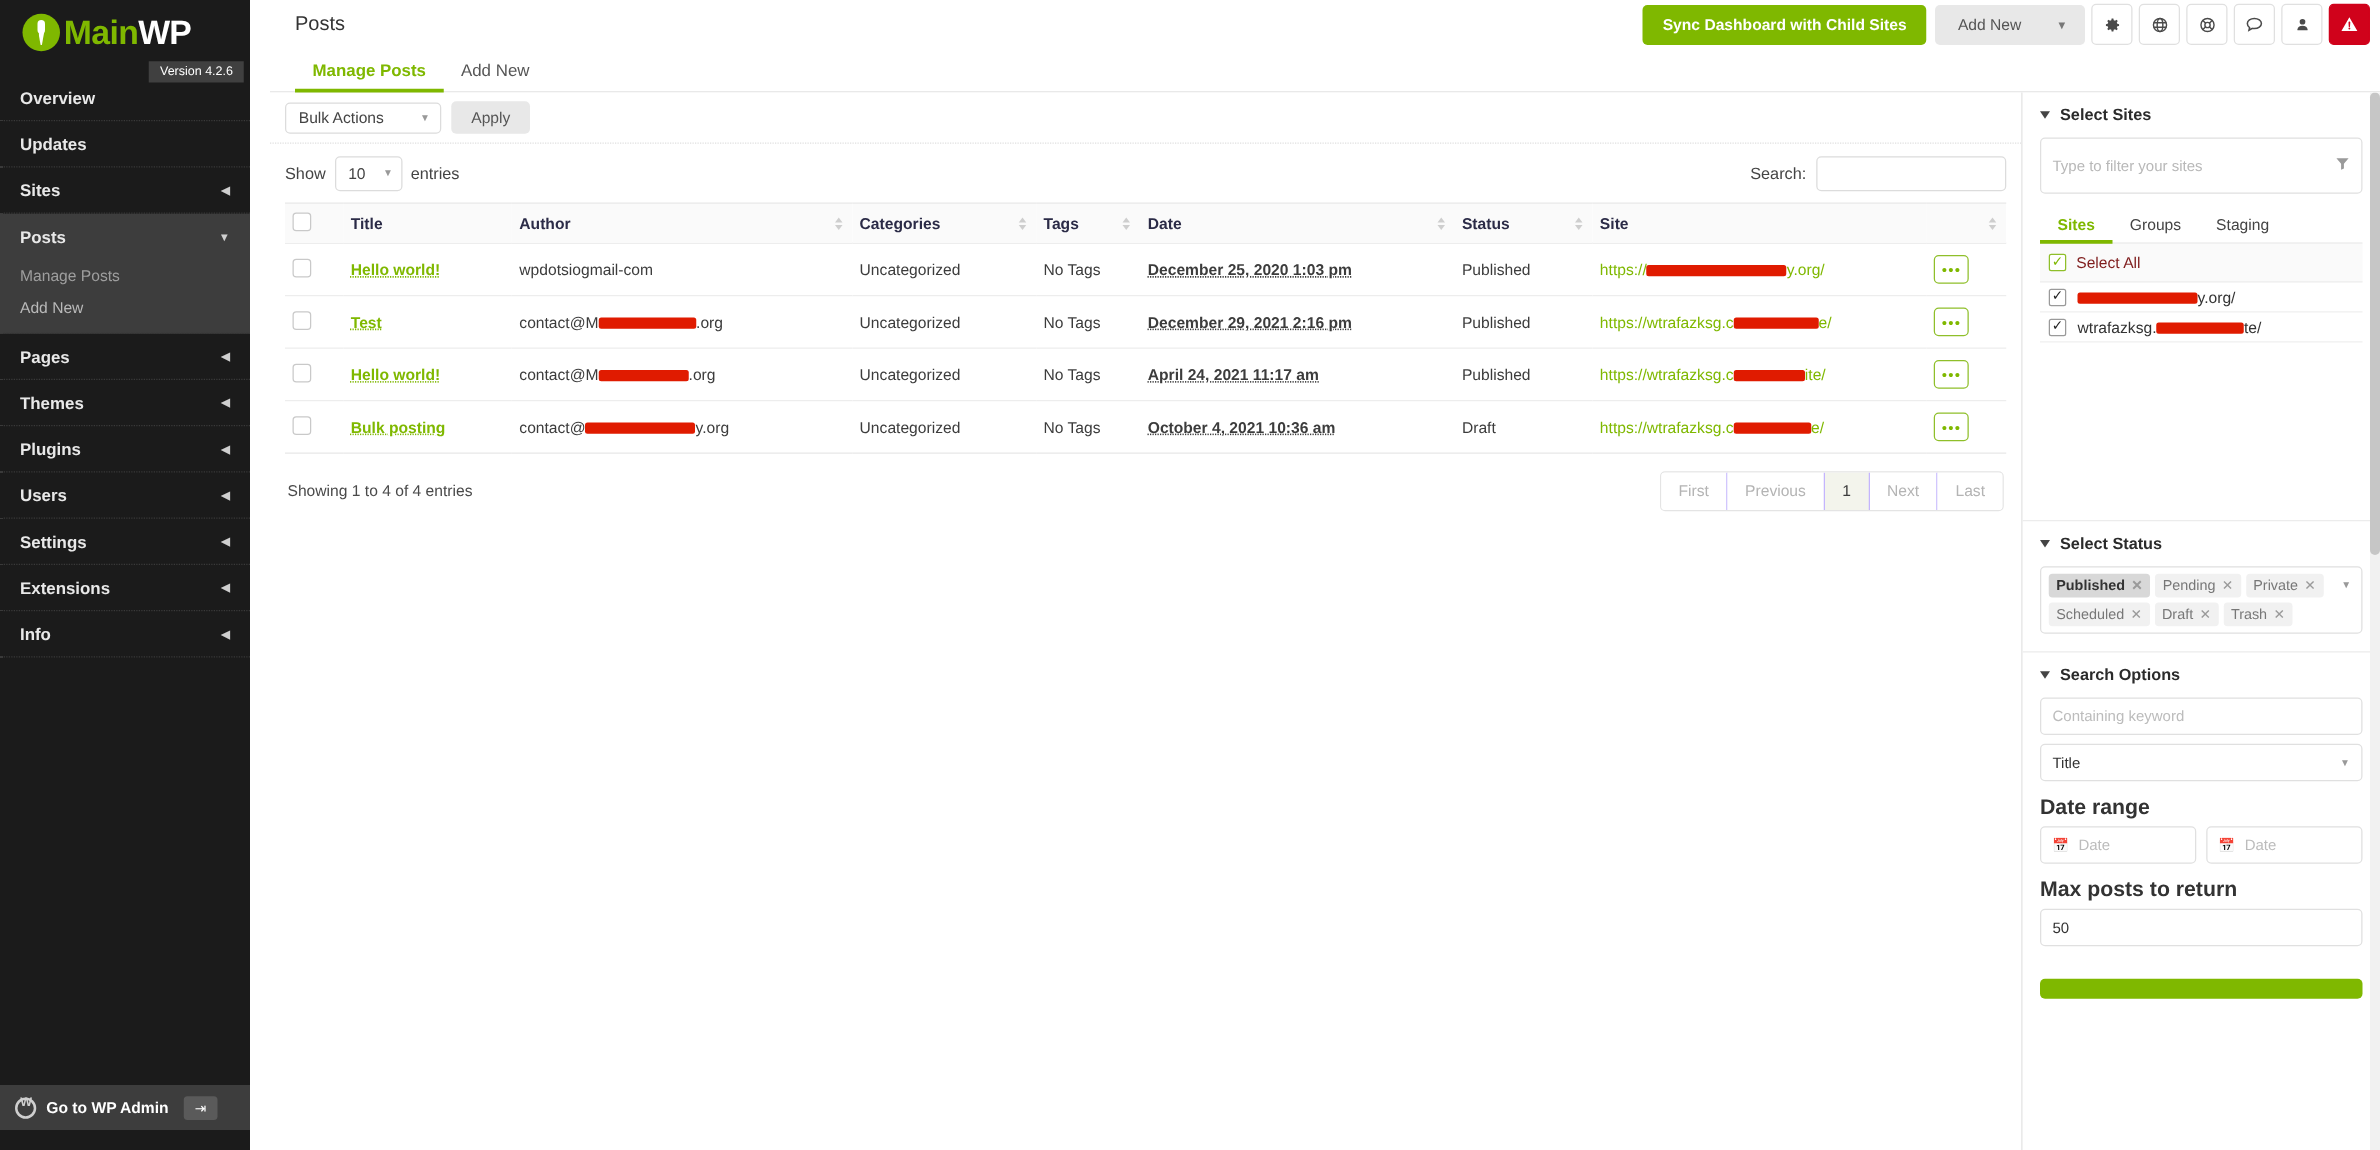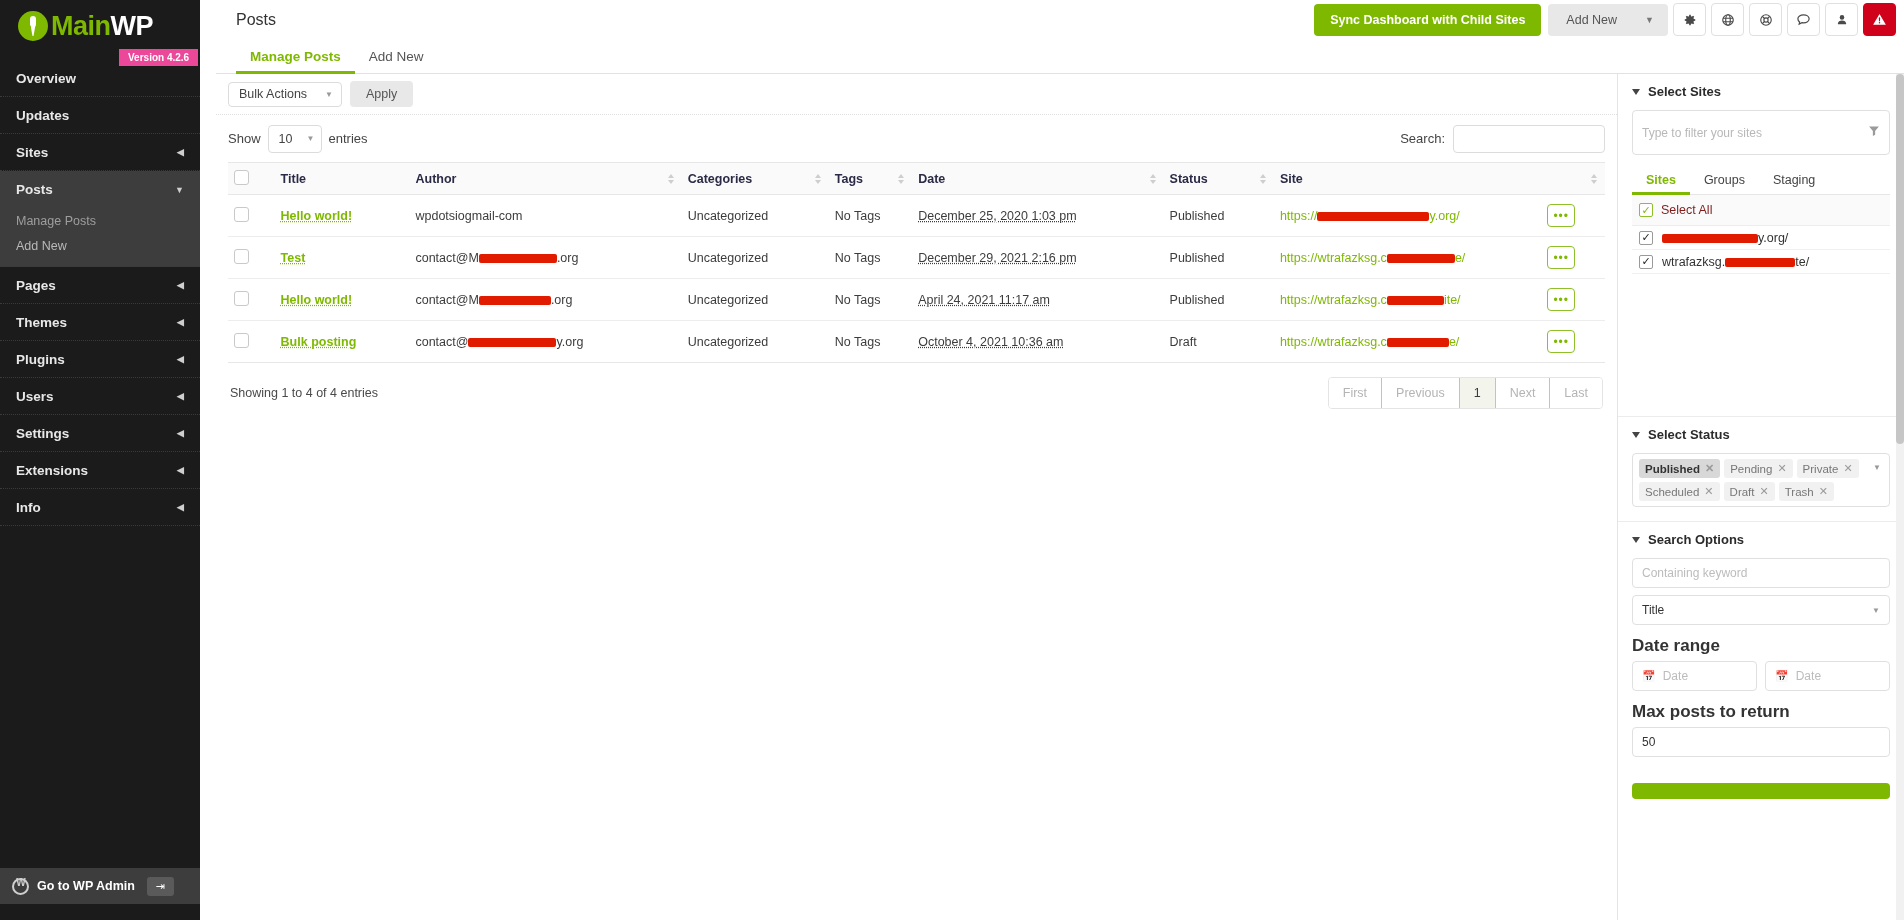--- a/index.html
+++ b/index.html
@@ -33,22 +33,22 @@
   .logo-mark::after {
     content: ""; position: absolute; left: 12.5px; top: 14px;
     width: 5px; height: 11px; background: #ffffff;
     clip-path: polygon(0 0, 100% 0, 60% 100%, 40% 100%);
   }
   .logo-text { font-size: 27px; font-weight: bold; letter-spacing: -0.5px; margin-left: 3px; }
   .logo-text .gr { color: #7fb800; }
   .logo-text .wh { color: #ffffff; }
   .version-badge {
     position: absolute; left: 119px; top: 49px;
-    background: #ec4899; color: #ffffff;
-    font-size: 10px; font-weight: bold;
+    background: #404040; color: #ffffff;
+    font-size: 10px; font-weight: normal;
     padding: 3px 9px 3px 9px; white-space: nowrap;
   }
   .nav { margin-top: 8px; }
   .nav-item {
     height: 37px; display: flex; align-items: center;
     padding: 0 16px; font-size: 13.5px; font-weight: bold;
     color: #e8e8e8; cursor: pointer;
     border-bottom: 1px dotted #3a3a3a;
     justify-content: space-between;
   }
@@ -135,21 +135,21 @@
     height: 41px; display: flex; align-items: center; gap: 8px;
     padding: 0 12px; border-bottom: 1px dotted #e0e0e0; flex: 0 0 auto;
   }
   .select-box {
     border: 1px solid #dcdcdc; border-radius: 4px; background: #ffffff;
     height: 25px; display: flex; align-items: center;
     padding: 0 8px 0 10px; font-size: 12.5px; color: #444444; cursor: pointer;
     justify-content: space-between;
   }
   .select-box .dd { font-size: 8px; color: #999; margin-left: 14px; }
-  .bulk-select { width: 114px; }
+  .bulk-select { width: 125px; }
   .btn-apply {
     background: #e8e8e8; color: #555555; font-size: 12.5px;
     border: none; border-radius: 4px; padding: 6px 16px; cursor: pointer;
   }
 
   .showbar {
     height: 47px; display: flex; align-items: center;
     padding: 0 12px; flex: 0 0 auto;
   }
   .show-left { display: flex; align-items: center; gap: 7px; font-size: 13px; color: #444; }
@@ -189,20 +189,21 @@
     width: 15px; height: 15px; border: 1px solid #c9c9c9; border-radius: 3px;
     background: #ffffff; display: inline-block; cursor: pointer;
   }
   .title-link {
     color: #7fb800; font-weight: bold; text-decoration: underline;
     text-decoration-style: dotted; cursor: pointer;
   }
   .date-link {
     color: #3c3c3c; text-decoration: underline; text-decoration-style: dotted;
     cursor: pointer;
+    font-weight: bold;
   }
   .site-link { color: #7fb800; cursor: pointer; }
   .redact { display: inline-block; background: #e01b00; border-radius: 2px;
             vertical-align: middle; height: 9px; }
   .btn-dots {
     width: 28px; height: 23px; border: 1px solid #8fbf2a; border-radius: 4px;
     background: #ffffff; color: #7fb800; font-size: 12px; cursor: pointer;
     display: flex; align-items: center; justify-content: center; letter-spacing: 1px;
     line-height: 1;
   }

